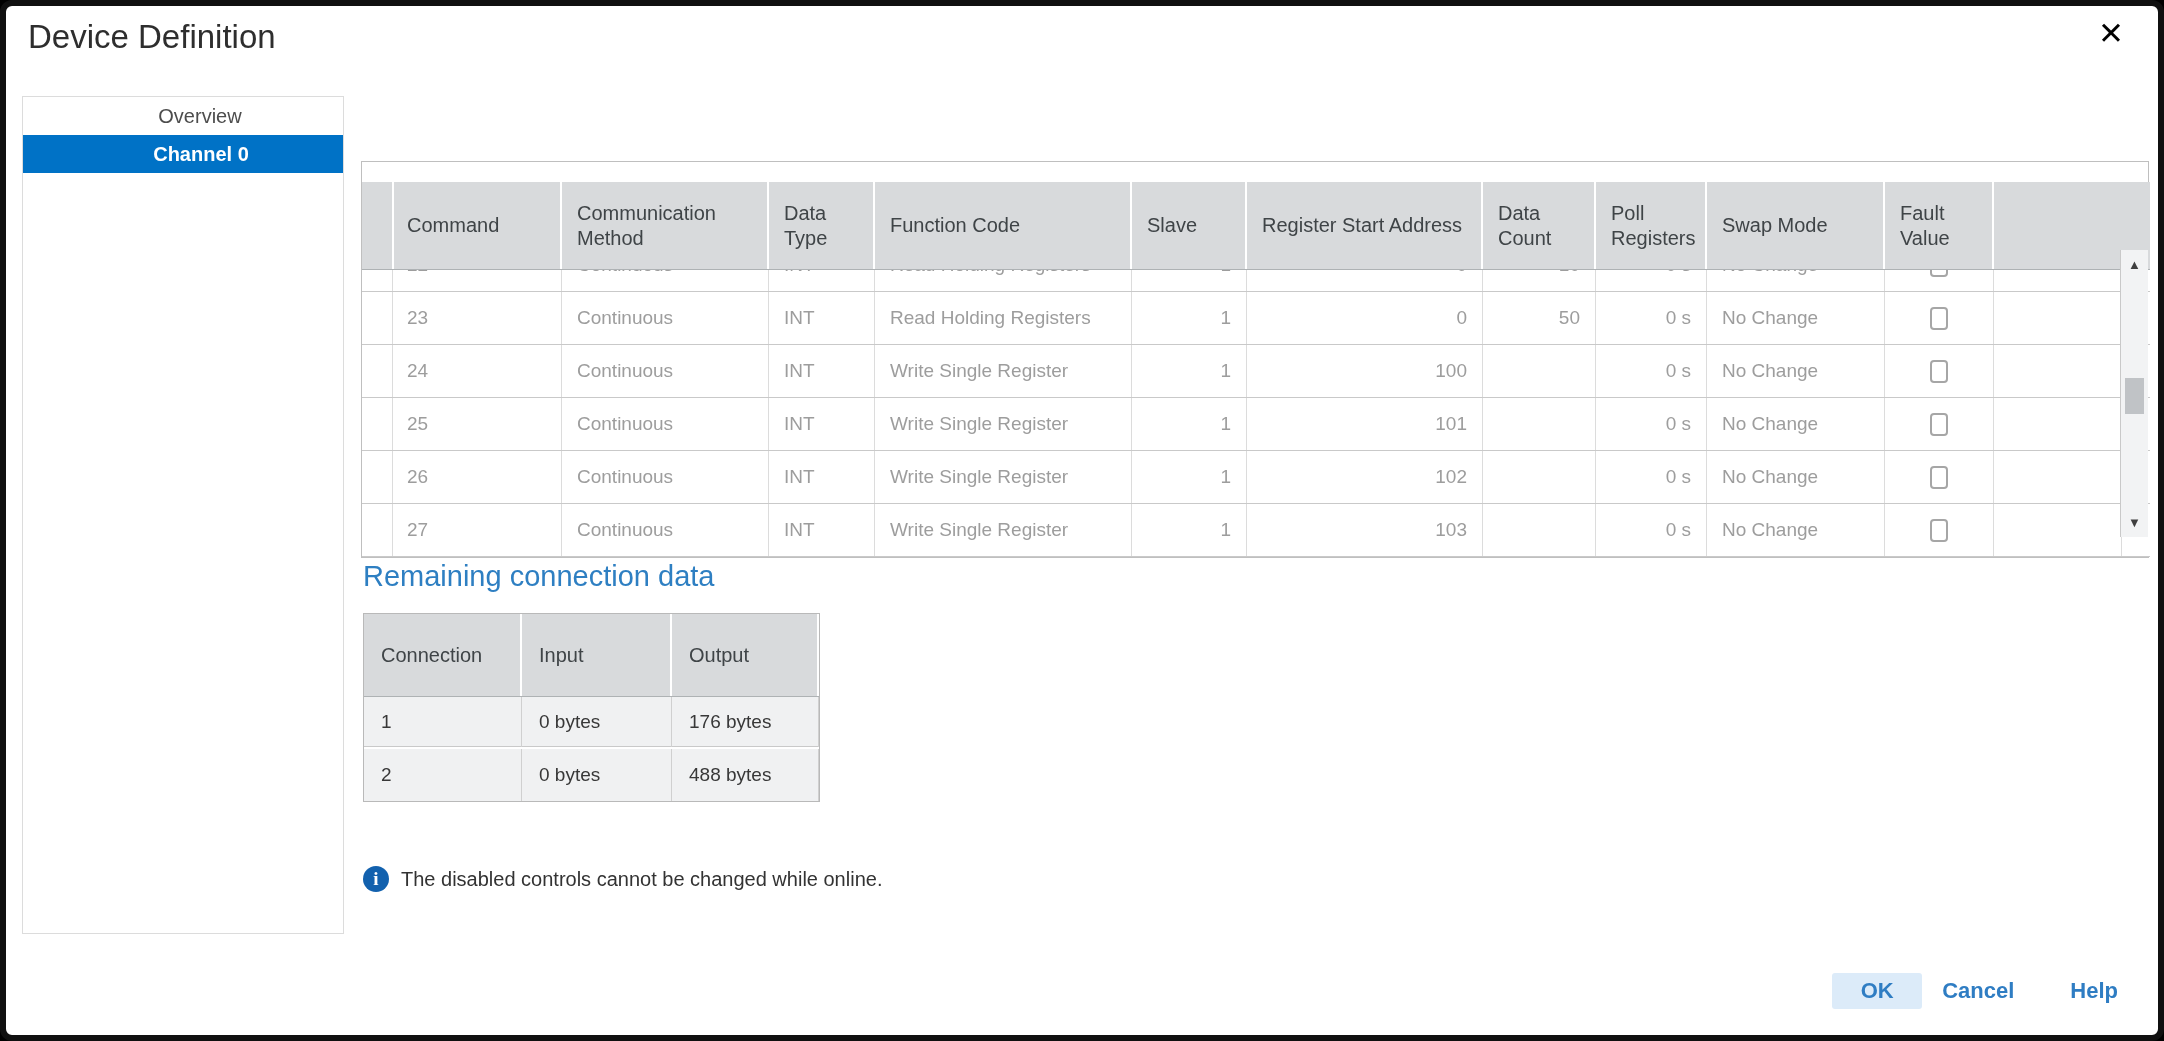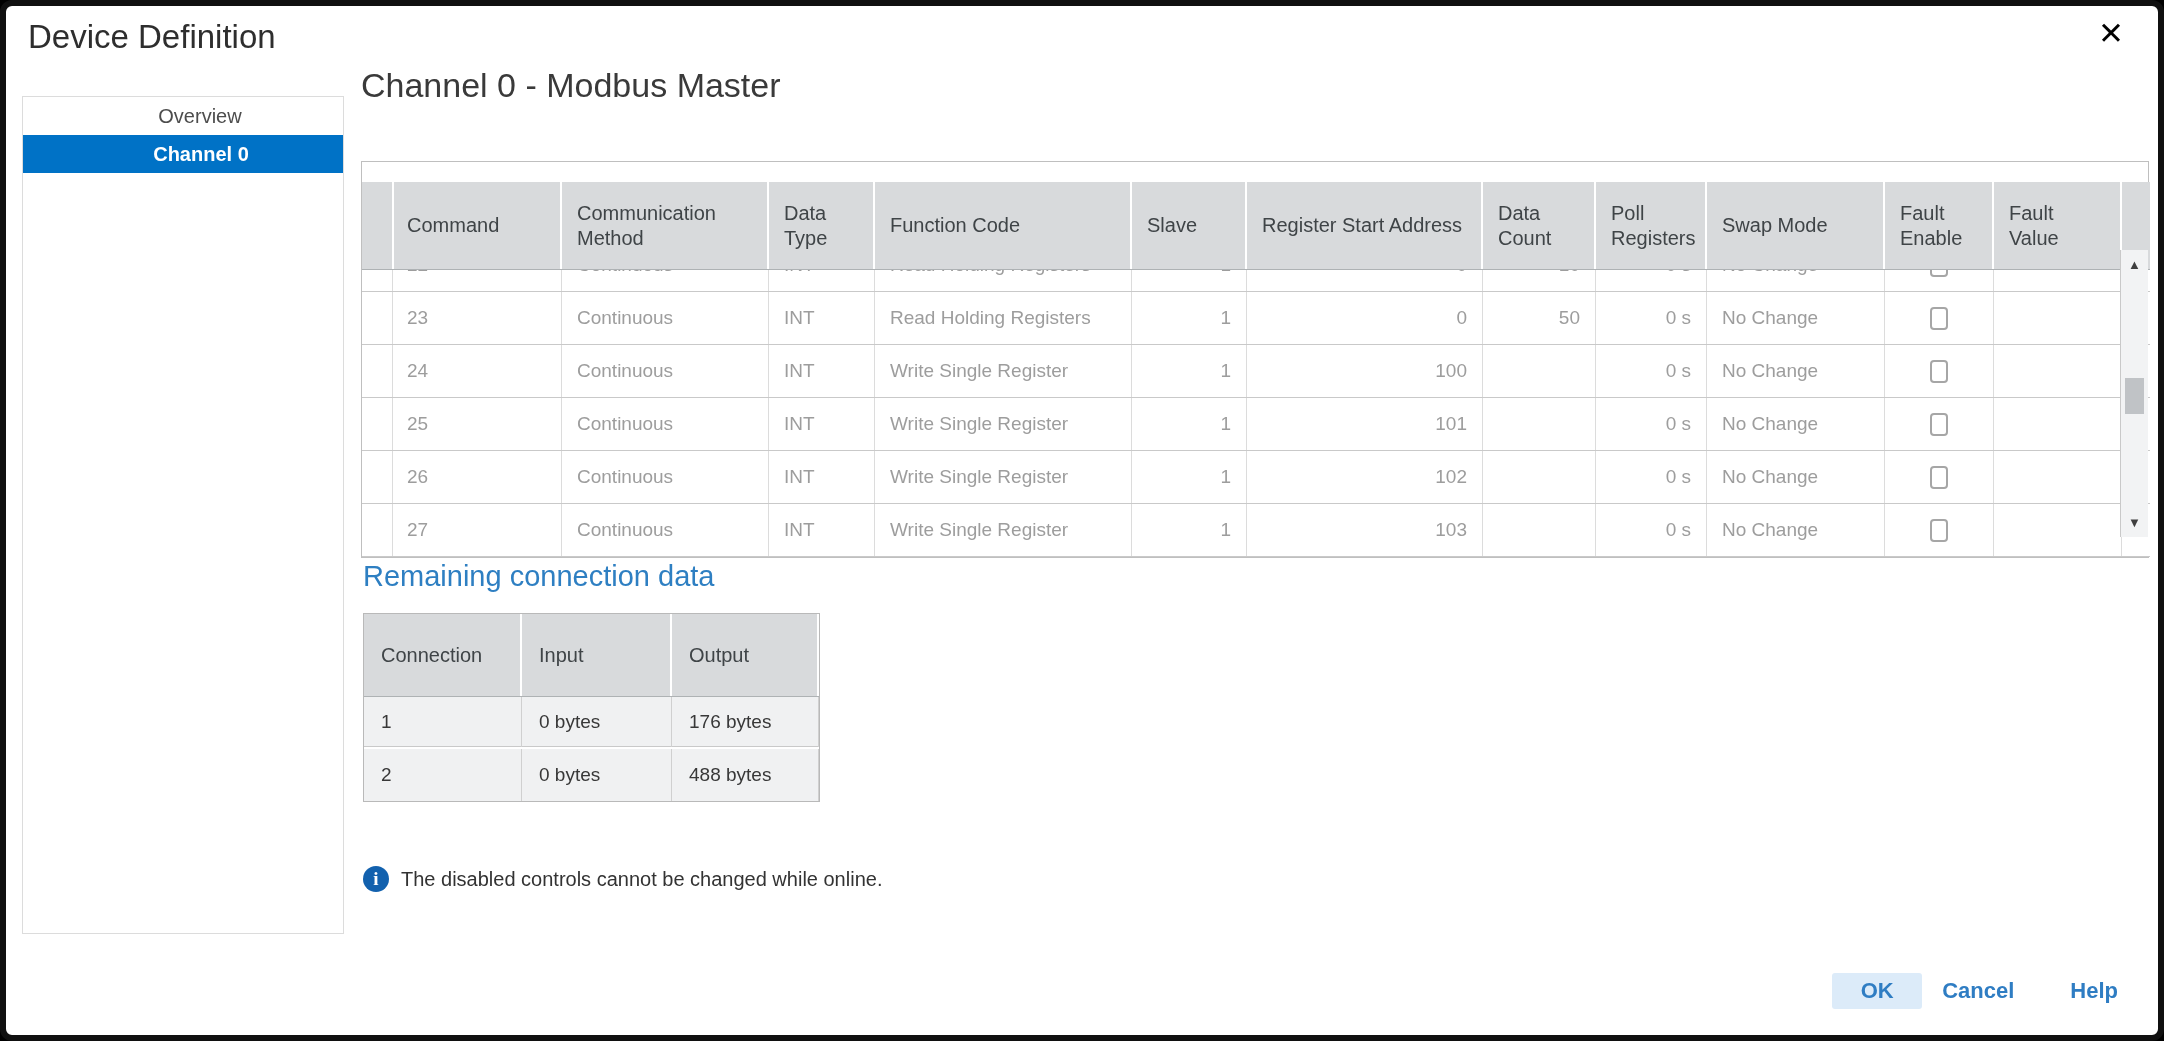--- a/index.html
+++ b/index.html
@@ -66,35 +66,33 @@
 <div class="screen">
 
   <div class="dlg-title">Device Definition</div>
   <div class="dlg-close">✕</div>
 
   <div class="sidebar">
     <div class="side-item">Overview</div>
     <div class="side-item selected">Channel 0</div>
   </div>
 
-  <div class="main-heading">Channel 0 - Modbus Master</div>
 
   <div class="cmd-table">
     <div class="cmd-header" id="cmd-header">
         <div class="h-cell"></div>
         <div class="h-cell">Command</div>
         <div class="h-cell">Communication Method</div>
         <div class="h-cell">Data Type</div>
         <div class="h-cell">Function Code</div>
         <div class="h-cell">Slave</div>
         <div class="h-cell">Register Start Address</div>
         <div class="h-cell">Data Count</div>
         <div class="h-cell">Poll Registers</div>
         <div class="h-cell">Swap Mode</div>
-        <div class="h-cell">Fault Enable</div>
         <div class="h-cell">Fault Value</div>
       </div>
     <div class="cmd-viewport">
       <div class="cmd-body" id="cmd-body">
           <div class="row">
             <div class="cell al-l"></div>
             <div class="cell al-l">22</div>
             <div class="cell al-l">Continuous</div>
             <div class="cell al-l">INT</div>
             <div class="cell al-l">Read Holding Registers</div>

